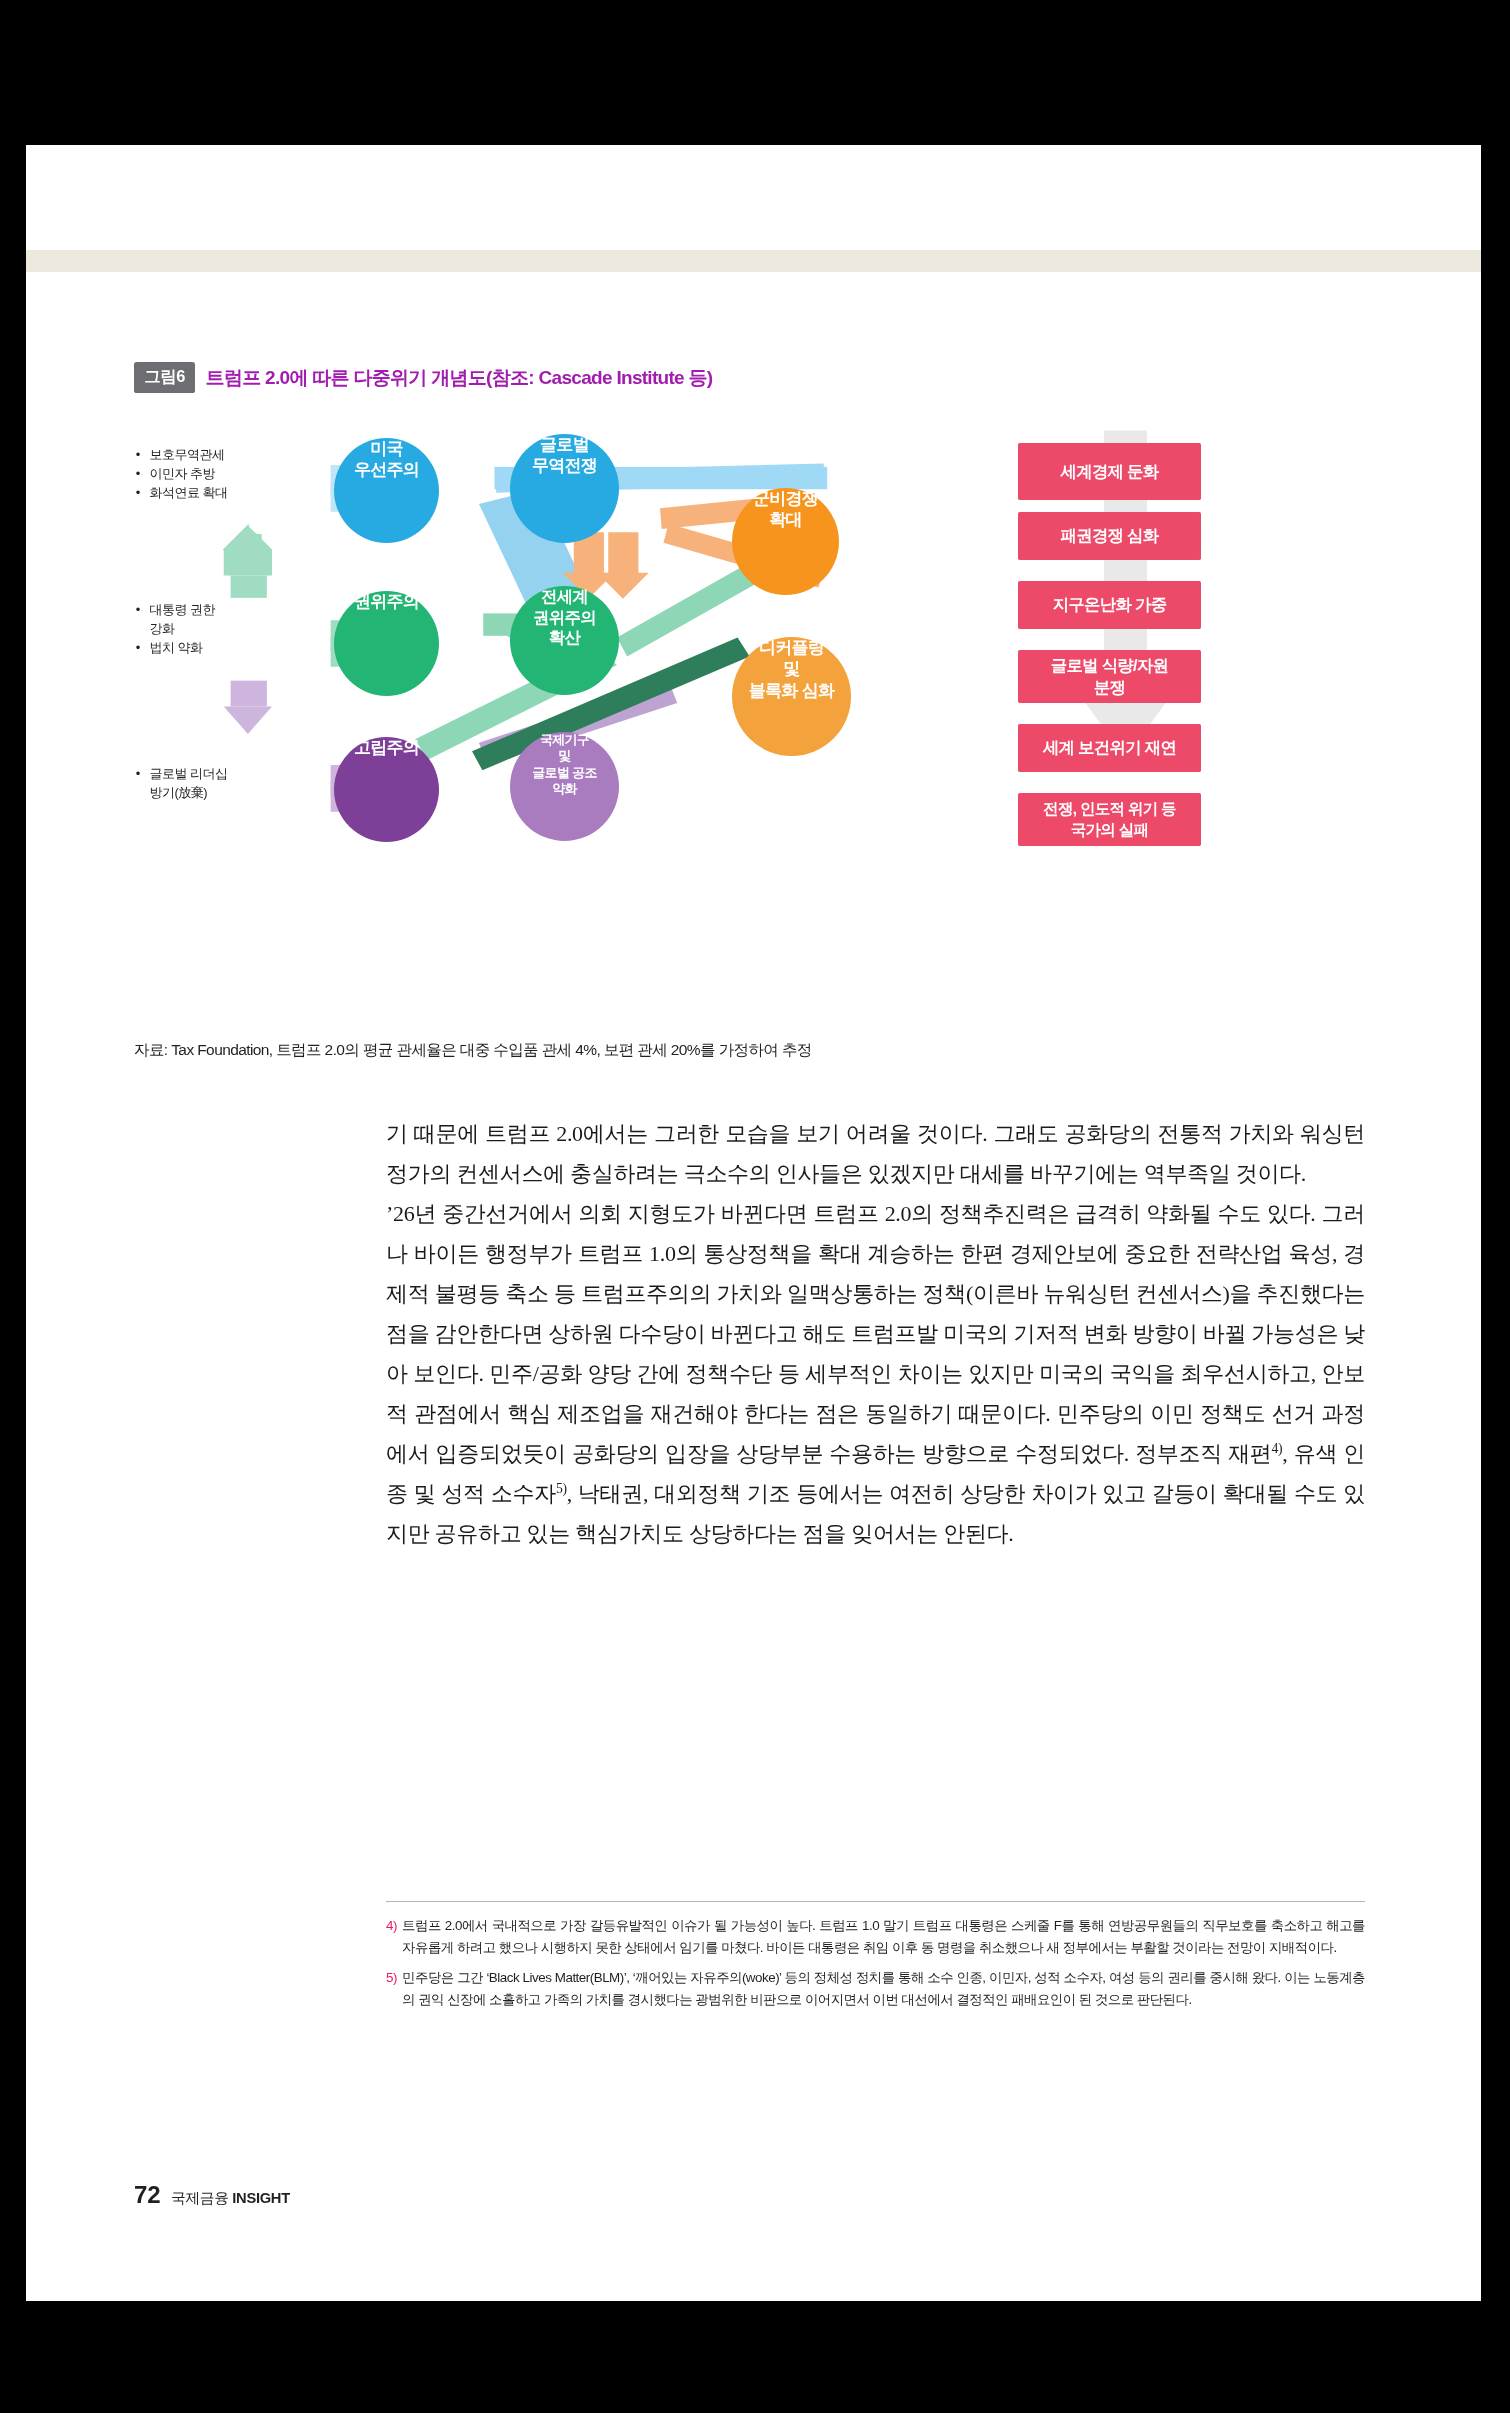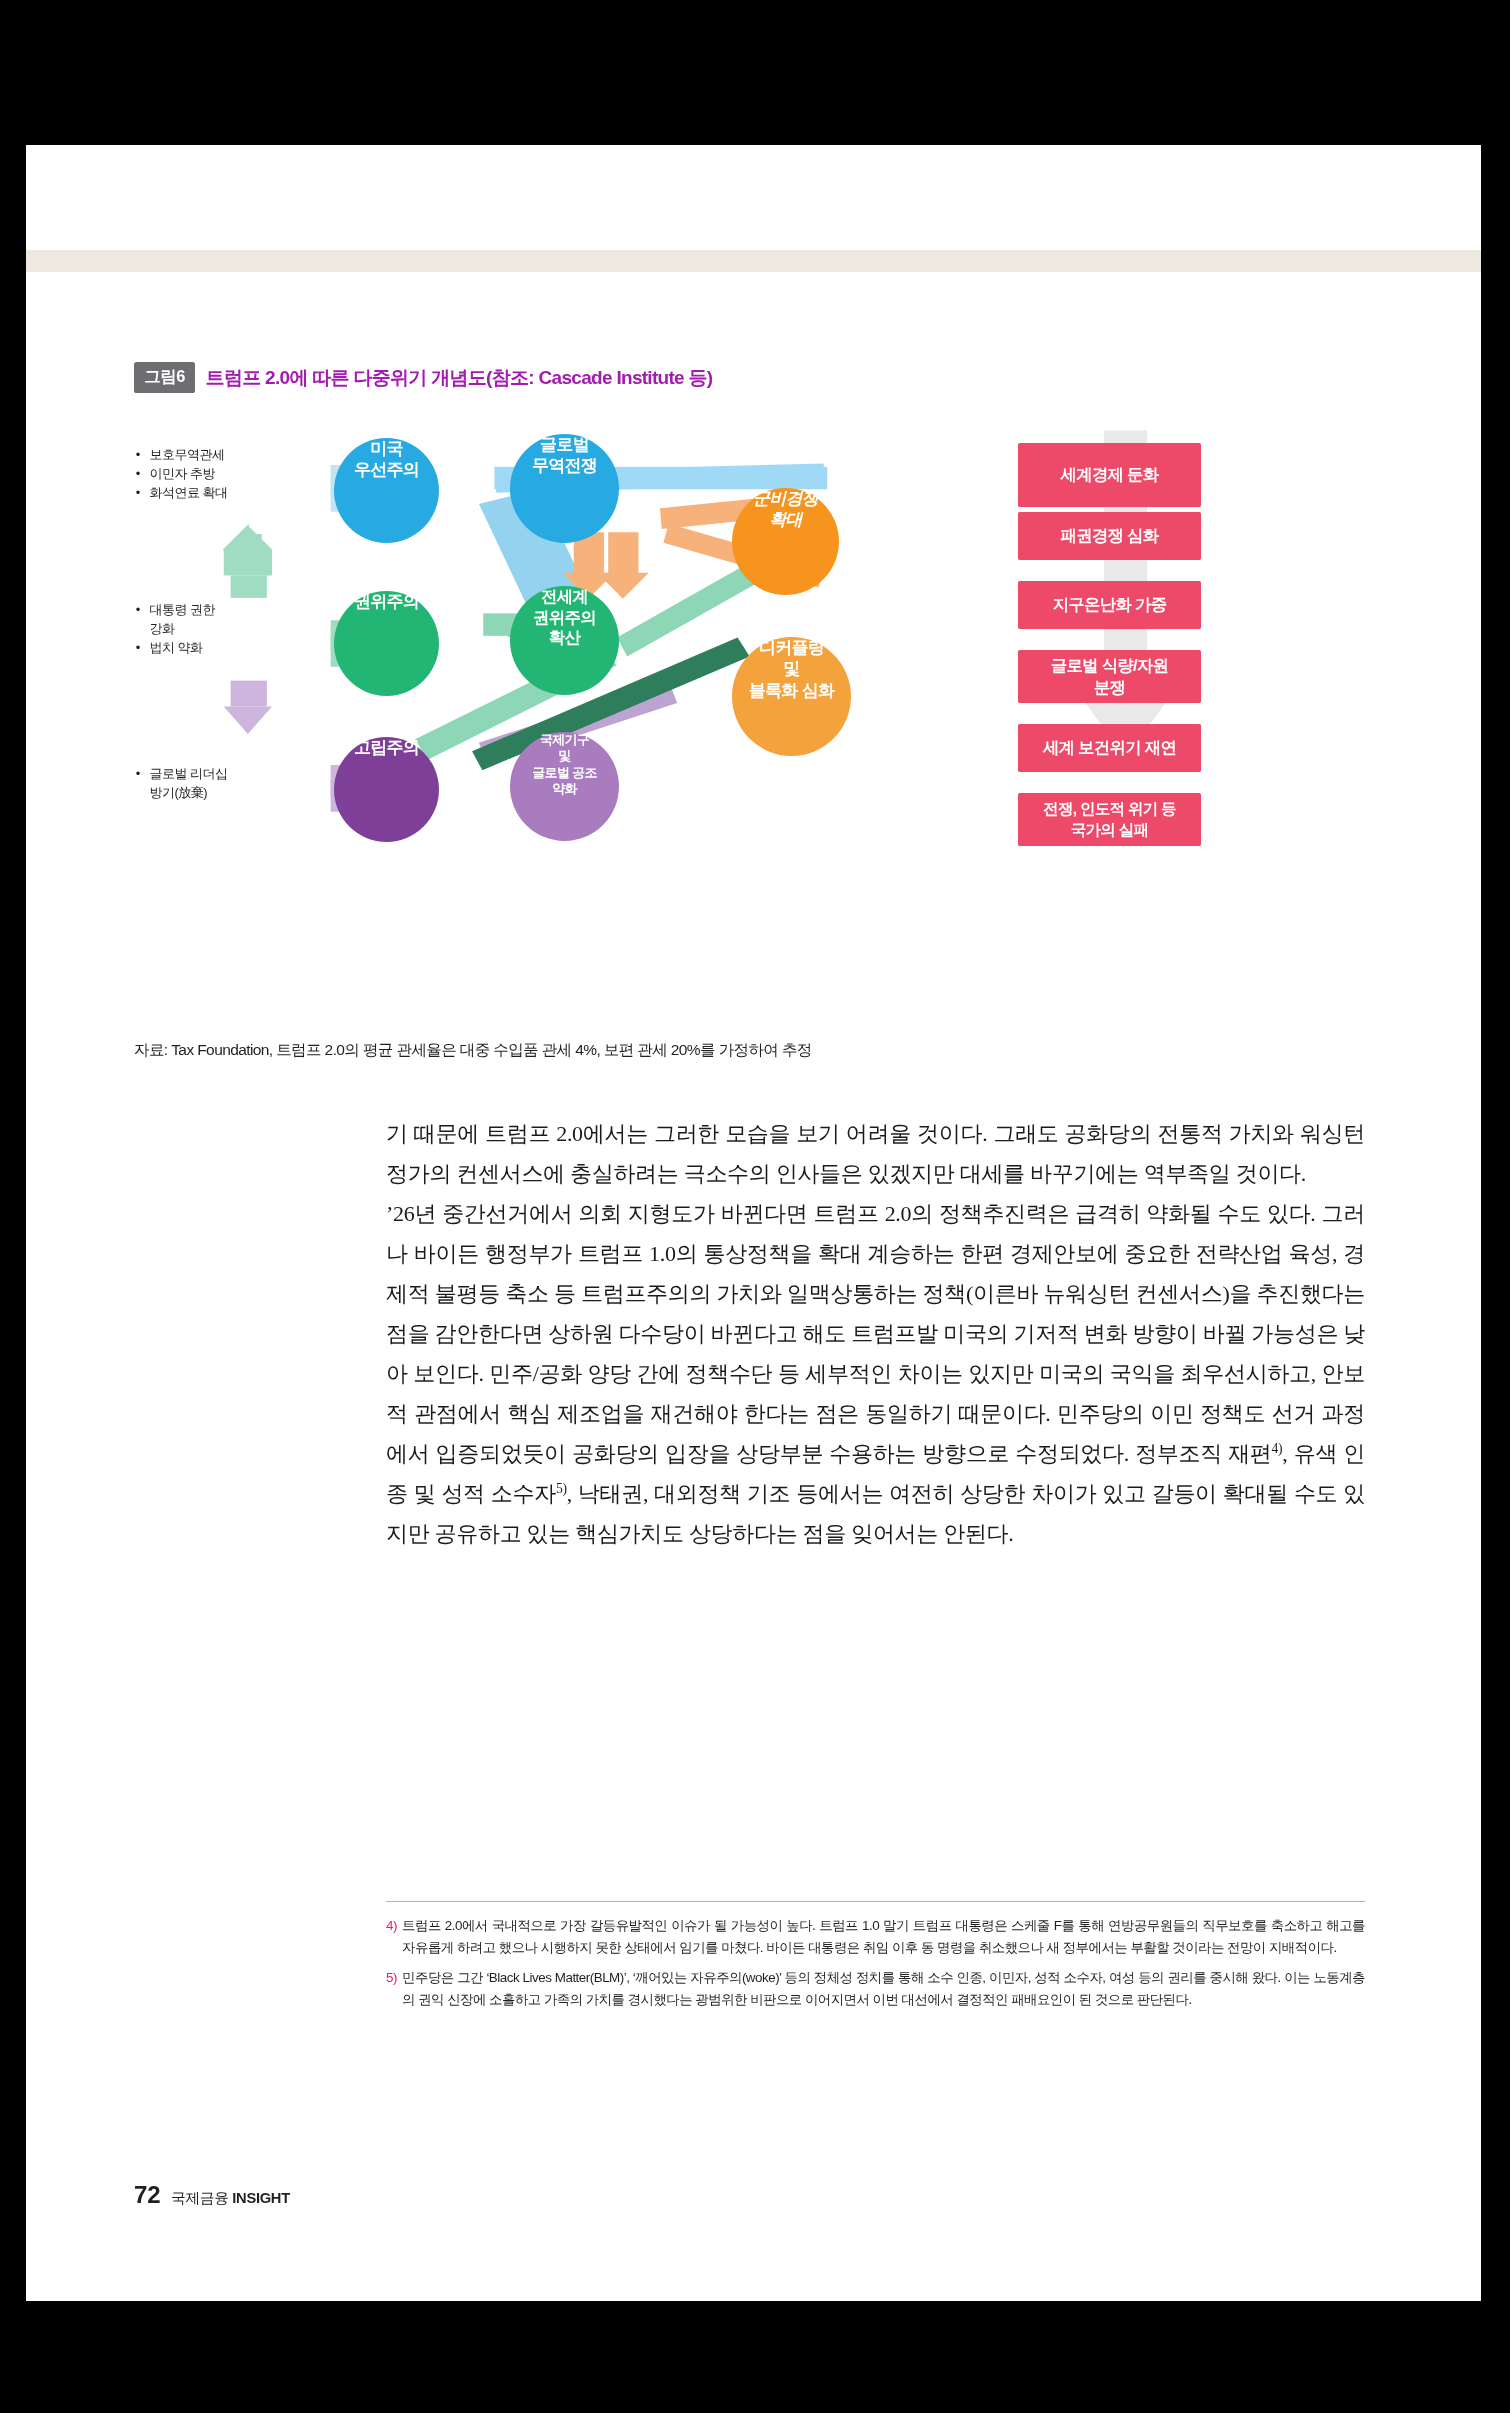--- a/index.html
+++ b/index.html
@@ -129,21 +129,21 @@
     font-weight: bold;
     letter-spacing: -0.7px;
     line-height: 1.25;
   }
   .c-blue  { background: #27aae1; }
   .c-green { background: #22b573; }
   .c-purple{ background: #7e3f98; }
   .c-blue2 { background: #27aae1; }
   .c-green2{ background: #22b573; }
   .c-purple2{ background: #a97cc0; }
-  .c-orange{ background: #f7941e; font-style: italic; }
+  .c-orange{ background: #f7941e; }
   .c-orange2{ background: #f4a23c; }
 
   .redbox {
     position: absolute;
     background: #ed4a6a;
     color: #fff;
     font-size: 16.4px;
     font-weight: bold;
     display: flex;
     align-items: center;
@@ -342,21 +342,21 @@
       <span data-name="node-label">국제기구<br>및<br>글로벌 공조<br>약화</span>
     </div>
 
     <div class="circle c-orange" style="left:598px; top:66px; width:107px; height:107px; font-size:17px;" data-name="node-arms-race">
       <span data-name="node-label">군비경쟁<br>확대</span>
     </div>
     <div class="circle c-orange2" style="left:598px; top:215px; width:119px; height:119px; font-size:17px;" data-name="node-decoupling">
       <span data-name="node-label">디커플링<br>및<br>블록화 심화</span>
     </div>
 
-    <div class="redbox" style="left:884px; top:20.7px; width:183px; height:64px;" data-name="outcome-box-1">
+    <div class="redbox" style="left:884px; top:20.7px; width:183px; height:57px;" data-name="outcome-box-1">
       <span data-name="outcome-label">세계경제 둔화</span>
     </div>
     <div class="redbox" style="left:884px; top:90px; width:183px; height:48px;" data-name="outcome-box-2">
       <span data-name="outcome-label">패권경쟁 심화</span>
     </div>
     <div class="redbox" style="left:884px; top:159px; width:183px; height:48px;" data-name="outcome-box-3">
       <span data-name="outcome-label">지구온난화 가중</span>
     </div>
     <div class="redbox" style="left:884px; top:228px; width:183px; height:53px;" data-name="outcome-box-4">
       <span data-name="outcome-label">글로벌 식량/자원<br>분쟁</span>

